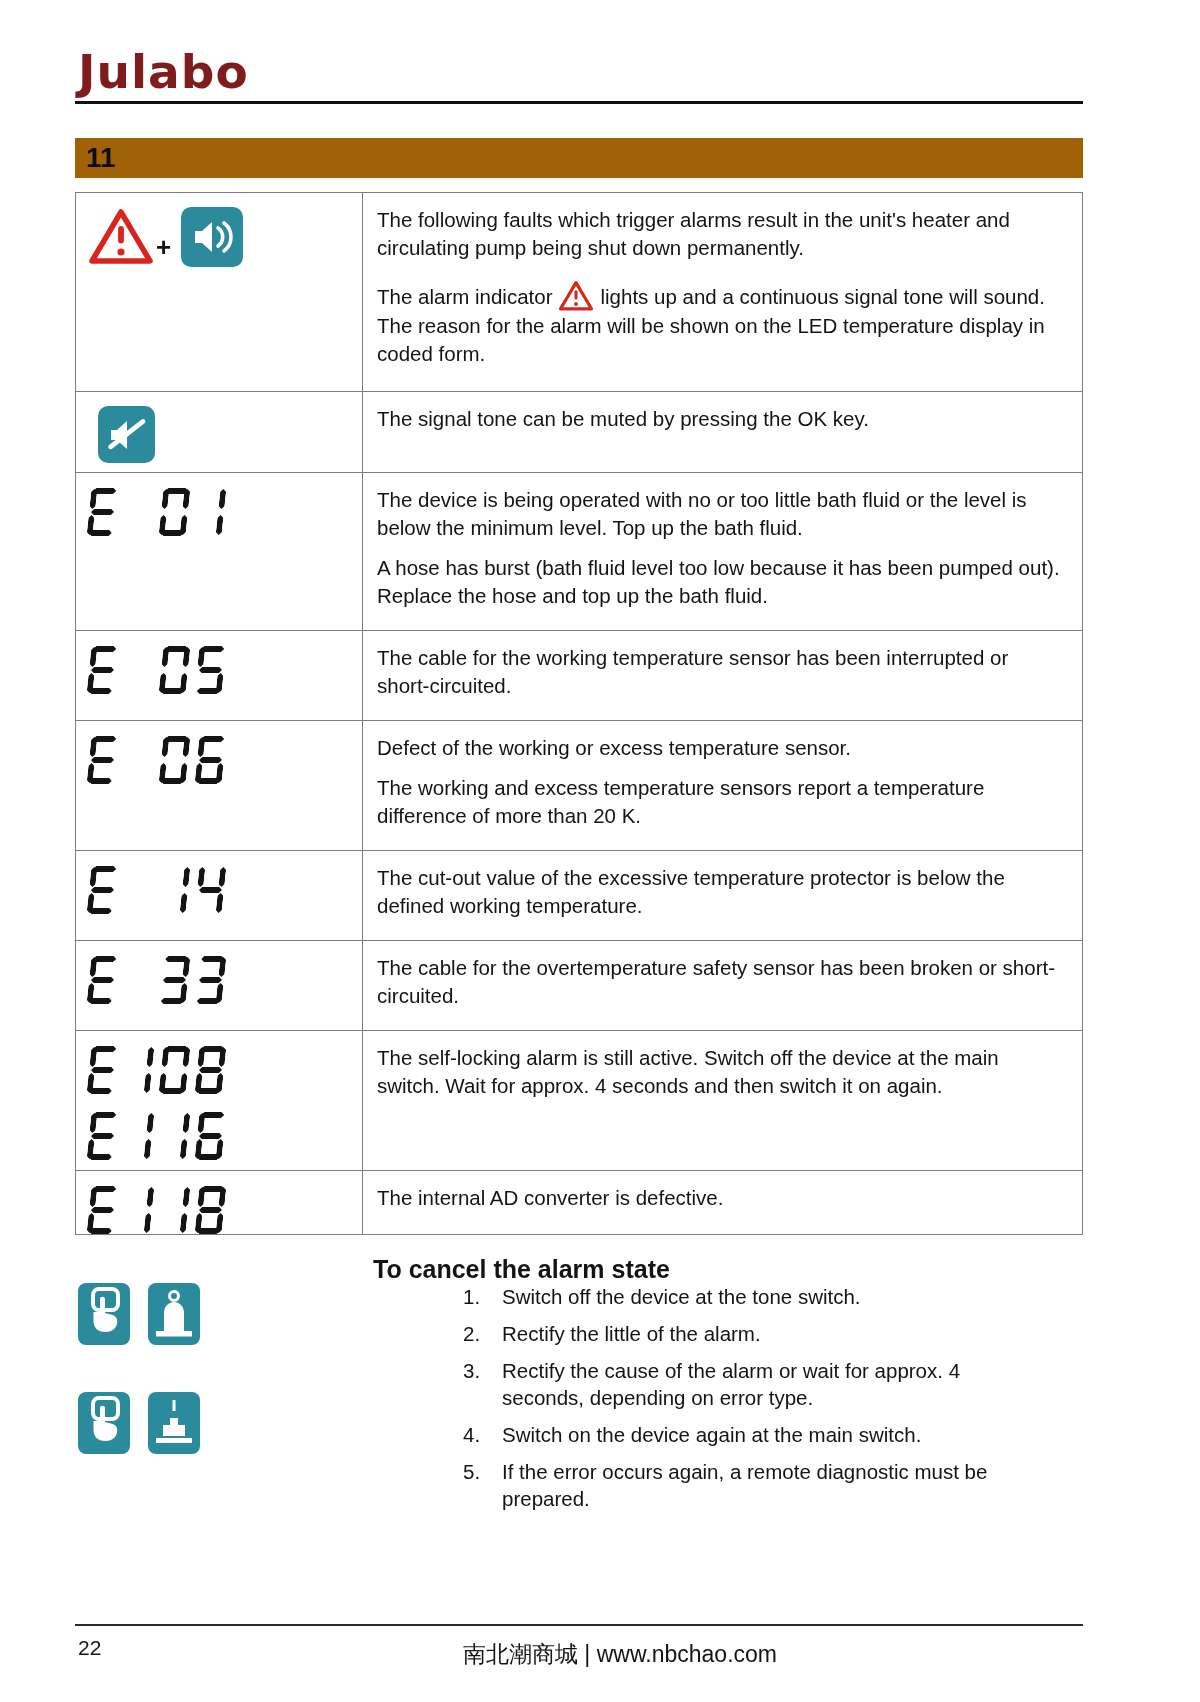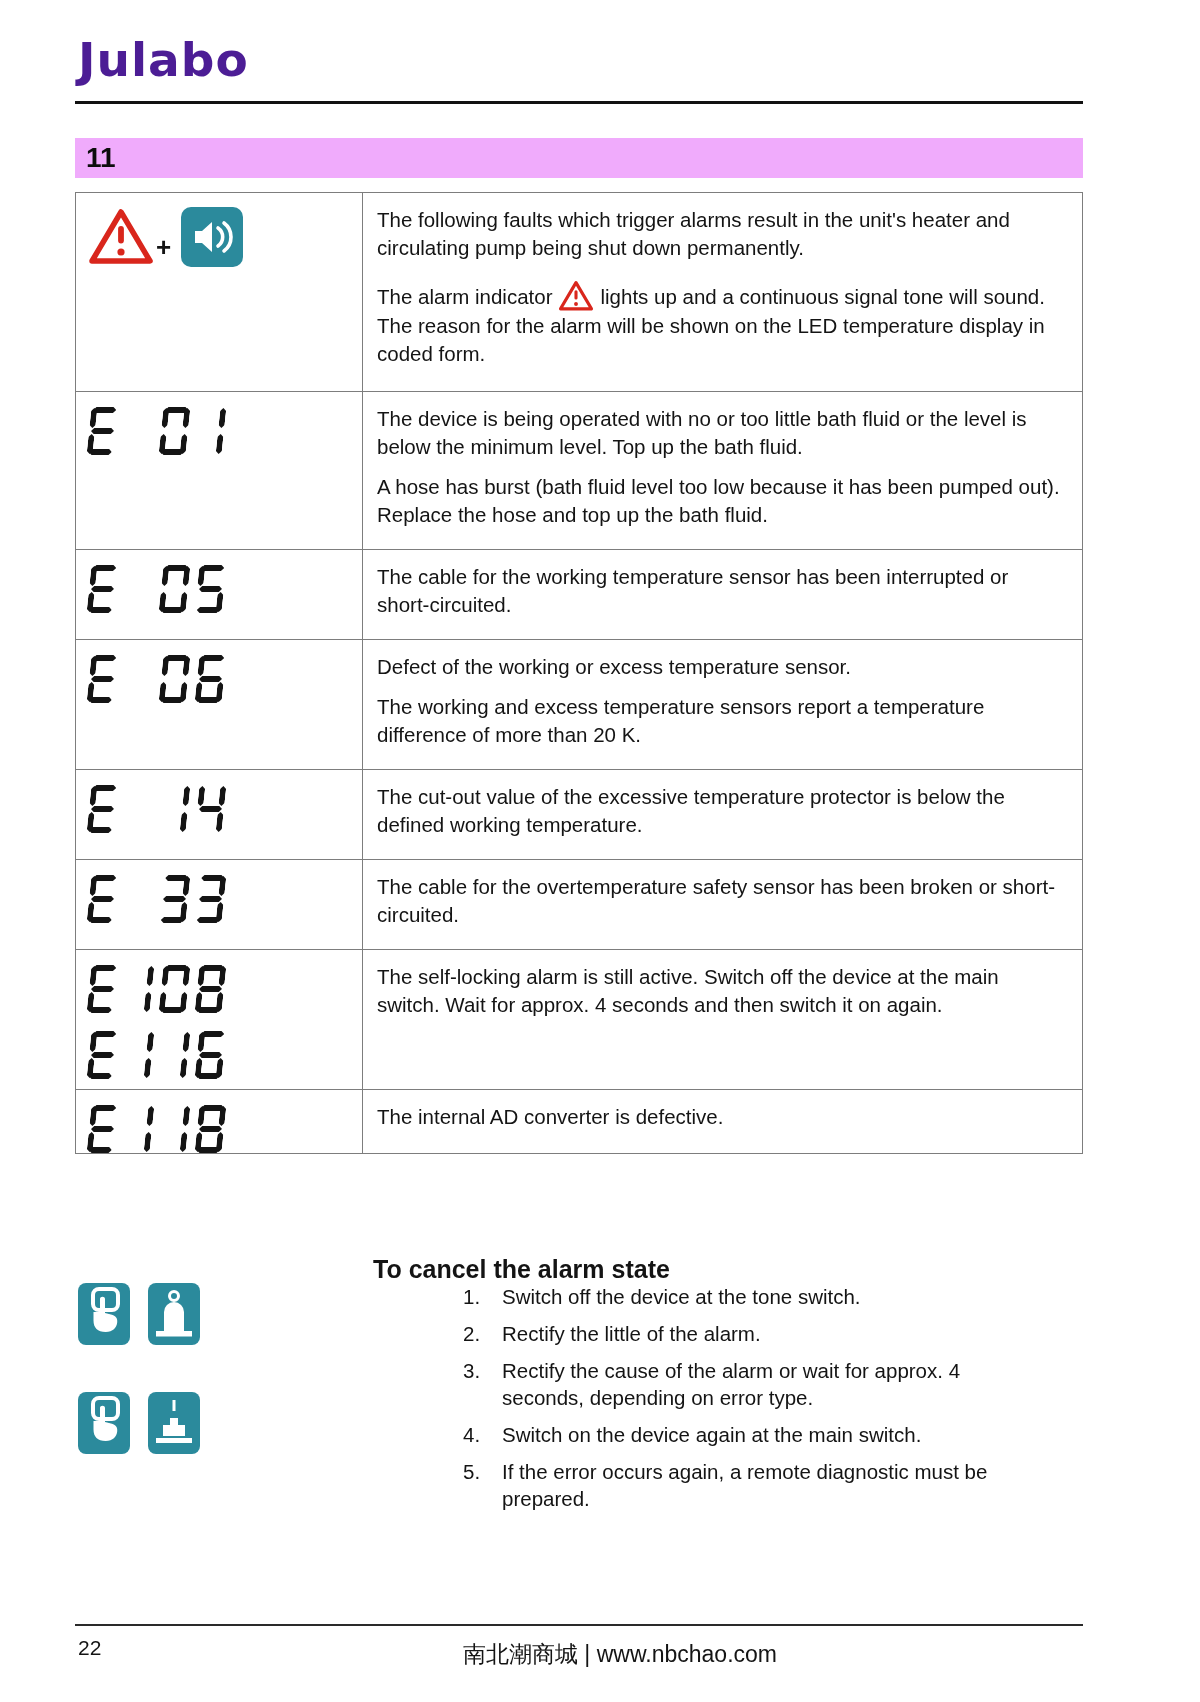--- a/index.html
+++ b/index.html
@@ -5,28 +5,28 @@
   * { margin:0; padding:0; box-sizing:border-box; }
   html,body { background:#ffffff; }
   body {
     width:1200px; height:1702px; position:relative;
     font-family:"Liberation Sans", sans-serif; color:#141414;
   }
   .page { position:absolute; inset:0; }
 
   
   .logo {
-    position:absolute; left:78px; top:32px;
+    position:absolute; left:78px; top:44px;
     font-family:"DejaVu Sans", sans-serif; font-weight:bold;
-    font-size:47px; color:#4c1d95; letter-spacing:1px;
+    font-size:47px; color:#7f1d1d; letter-spacing:1px;
   }
   .logo-rule { position:absolute; left:75px; top:101px; width:1008px; height:3px; background:#111; }
   .chapter-bar {
     position:absolute; left:75px; top:138px; width:1008px; height:40px;
-    background:#f0abfc; display:flex; align-items:center;
+    background:#a16207; display:flex; align-items:center;
     font-weight:bold; font-size:28px; color:#0d0d0d;
   }
   .ch-num { margin-left:11px; width:52px; flex:none; }
 
   
   table.err-table {
     position:absolute; left:75px; top:192px; width:1008px;
     border-collapse:collapse; table-layout:fixed;
   }
   table.err-table td { border:1.5px solid #7d7d7d; vertical-align:top; }
@@ -111,20 +111,32 @@
           <p class="gap-above">
             <span>The alarm indicator</span><svg class="tri-inline" width="36" height="32" viewBox="0 0 66 60">
               <path d="M33 5 L62 54 H4 Z" fill="none" stroke="#d9261c" stroke-width="6" stroke-linejoin="round"></path>
               <rect x="30.1" y="19" width="5.8" height="17.5" rx="2.9" fill="#d9261c"></rect>
               <circle cx="33" cy="45" r="3.6" fill="#d9261c"></circle>
             </svg><span>lights up and a continuous signal tone will sound. The reason for the alarm will be shown on the LED temperature display in coded form.</span>
           </p>
         </td>
       </tr>
 
+      <tr style="height:81px">
+        <td class="cell-icons" style="padding-left:22px">
+          <svg class="tile" width="57" height="57" viewBox="0 0 57 57">
+            <rect width="57" height="57" rx="10" fill="#2b8a9c"></rect>
+            <path d="M13 24 h6 l10 -9 v28 l-10 -9 h-6 z" fill="#ffffff"></path>
+            <rect x="6" y="26" width="46" height="4.8" rx="2.4" fill="#ffffff" transform="rotate(-38 28.5 28.5)"></rect>
+          </svg>
+        </td>
+        <td class="cell-right">
+          <p>The signal tone can be muted by pressing the OK key.</p>
+        </td>
+      </tr>
 
       <tr style="height:145px">
         <td class="cell-led">
           <div class="led">
               <span class="led-char">
                 <i class="seg sa"></i>
                 <i class="seg sd"></i>
                 <i class="seg se"></i>
                 <i class="seg sf"></i>
                 <i class="seg sg"></i>

